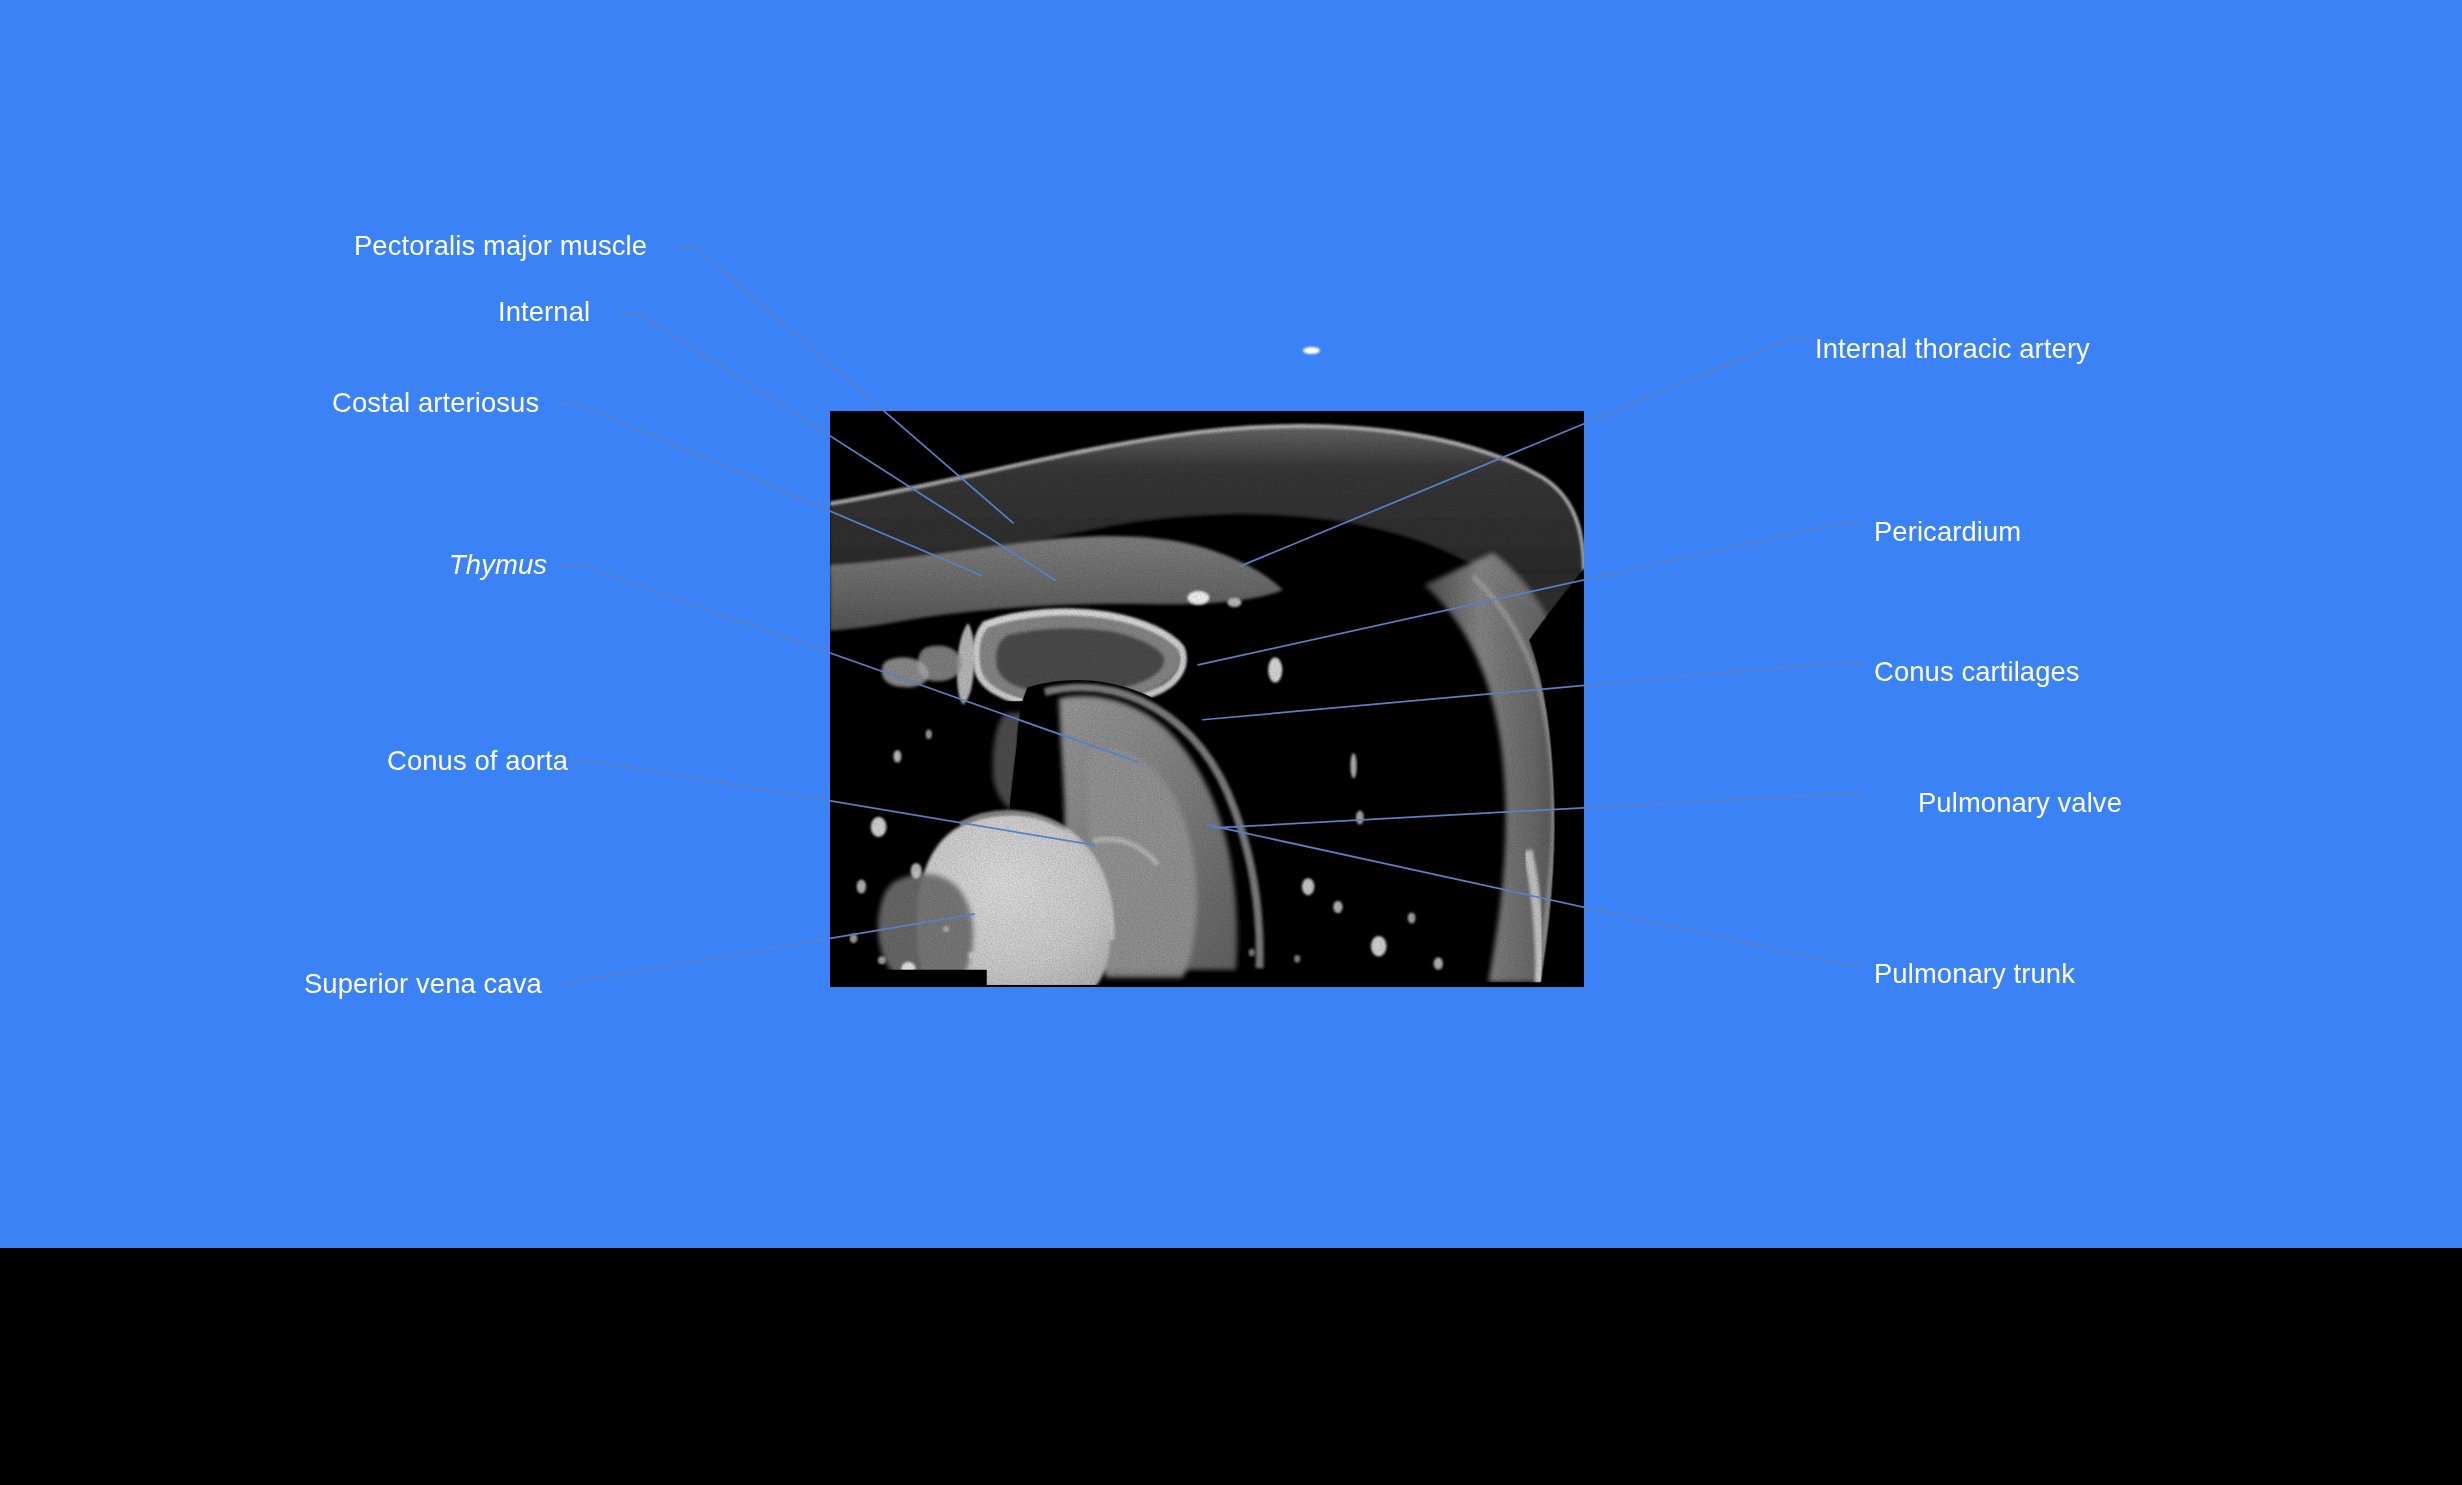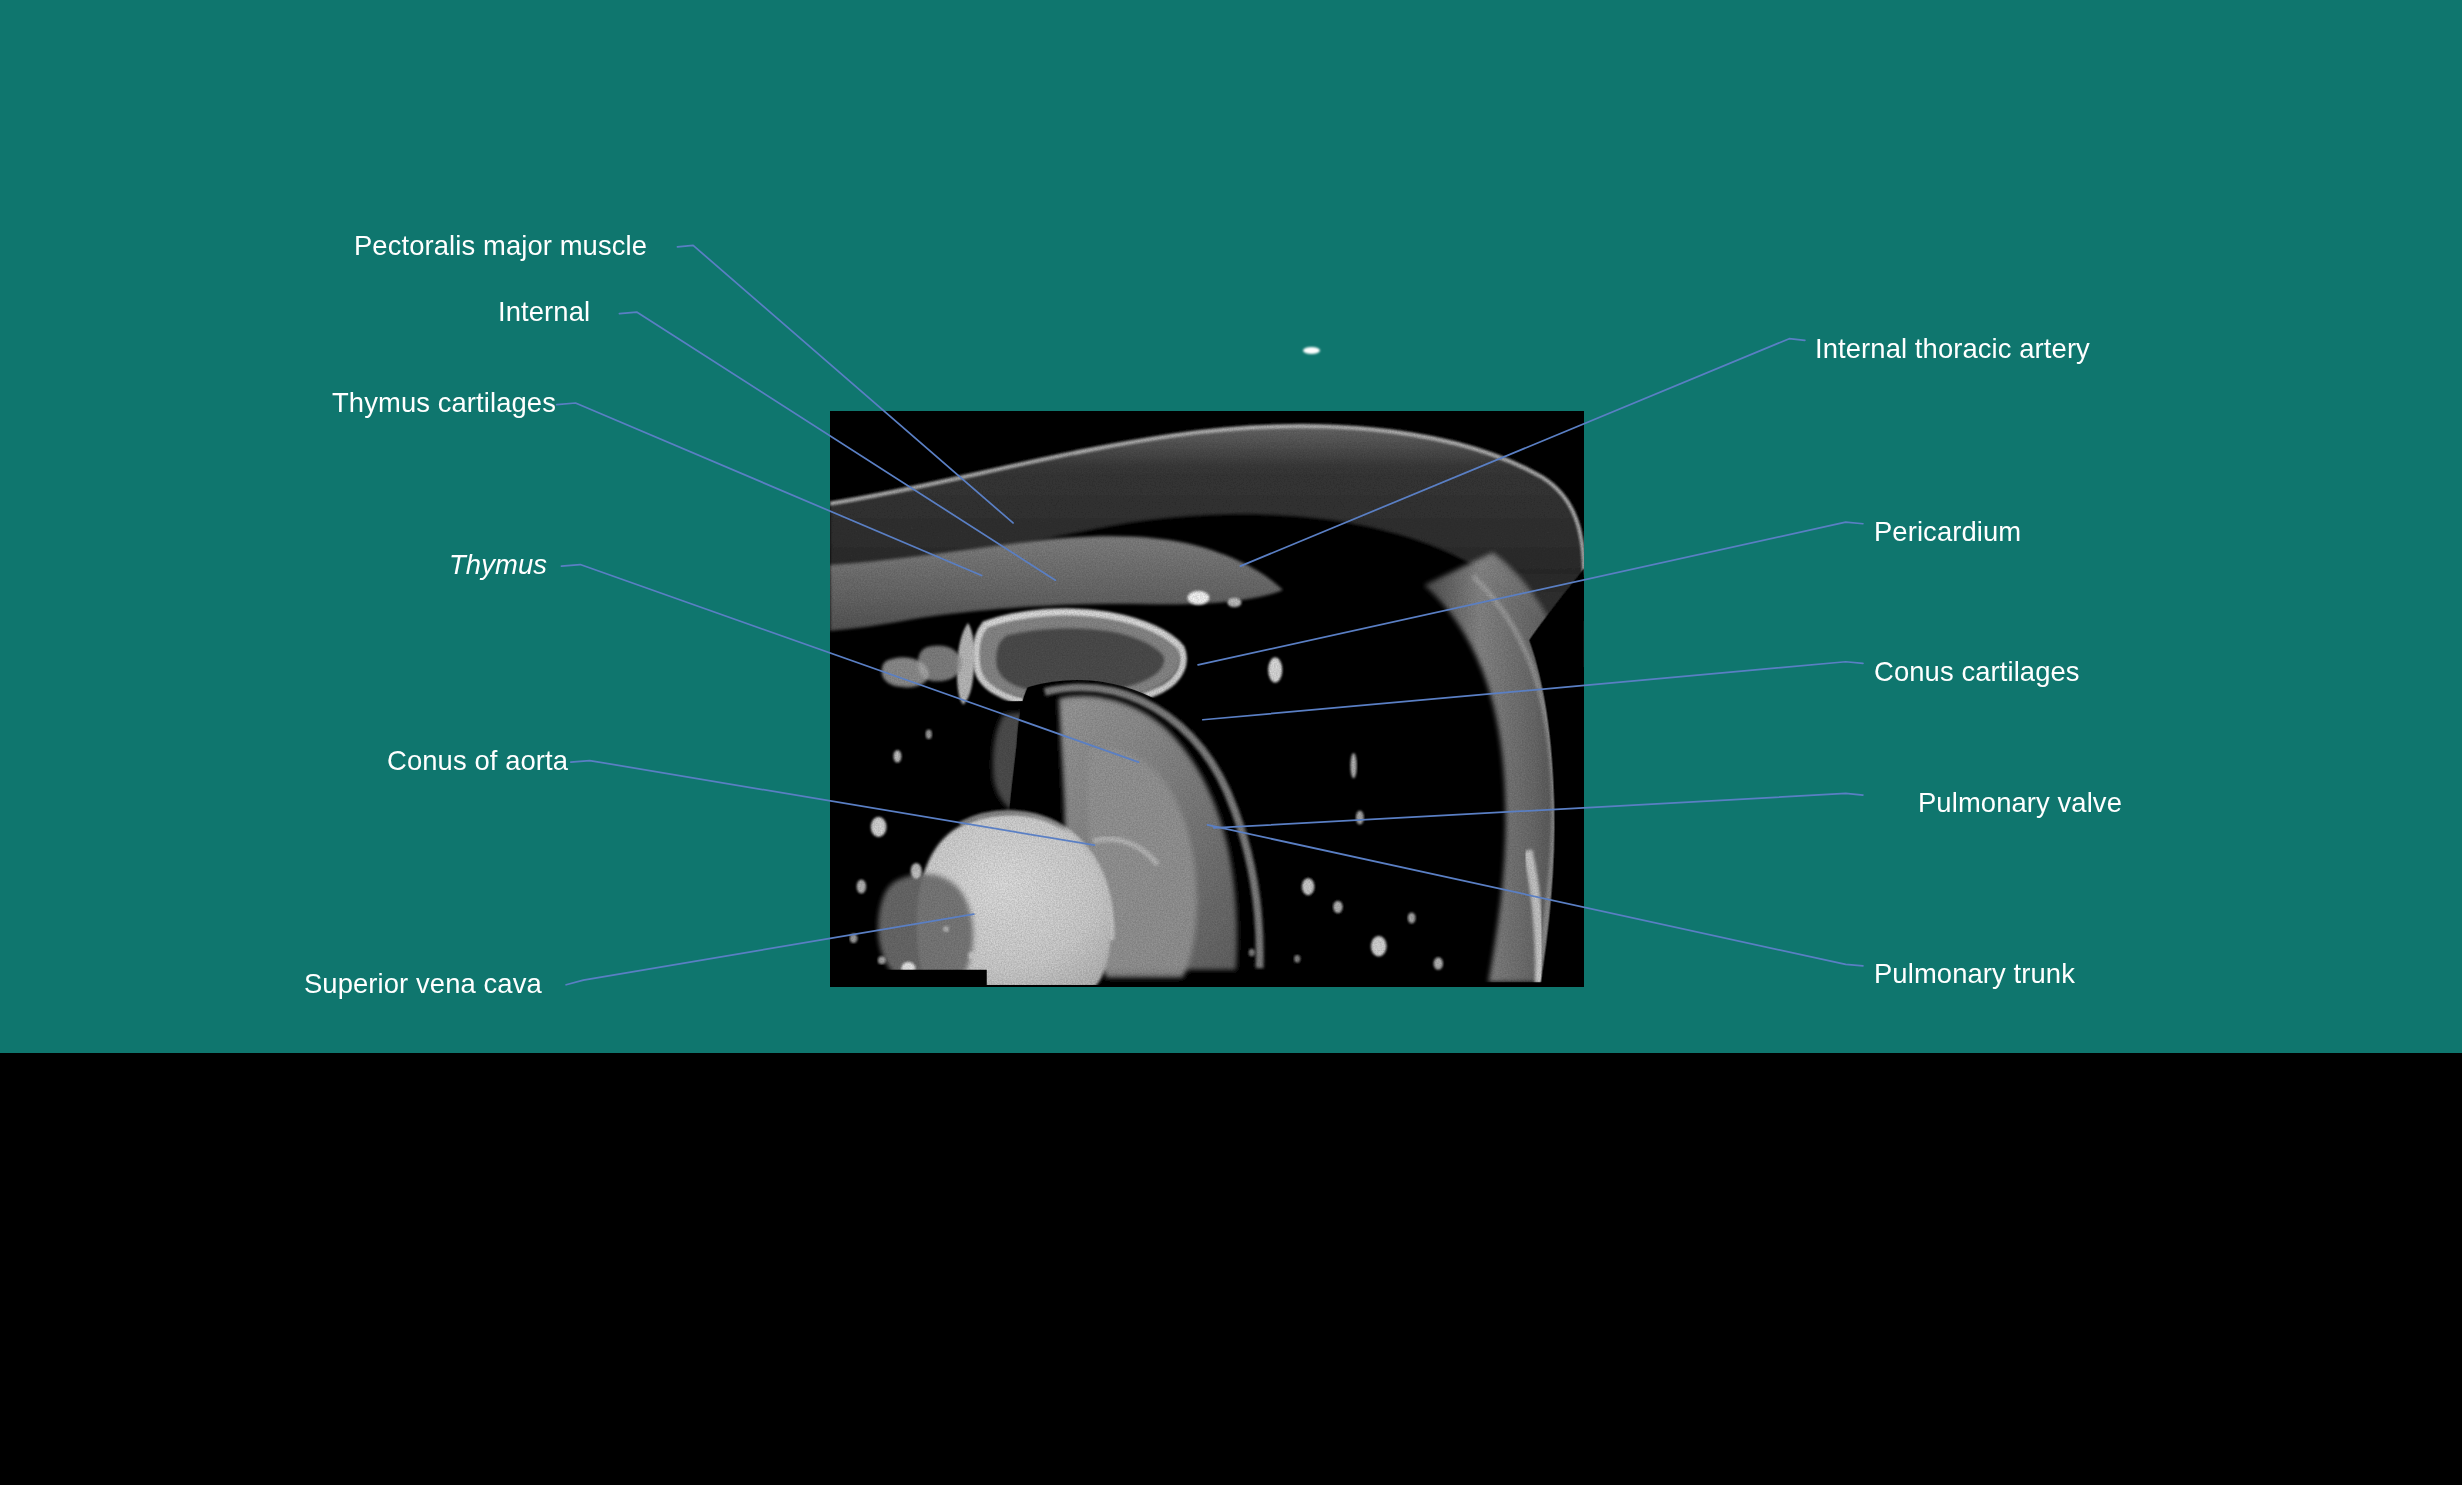--- a/index.html
+++ b/index.html
@@ -9,22 +9,22 @@
   }
   body {
     width: 2462px;
     height: 1485px;
     overflow: hidden;
     font-family: "Liberation Sans", sans-serif;
   }
   #stage {
     position: relative;
     width: 2462px;
-    height: 1053px;
-    background: #0f766e;
+    height: 1248px;
+    background: #3b82f6;
   }
   
   #ct-figure {
     position: absolute;
     left: 830px;
     top: 411px;
     width: 754px;
     height: 576px;
   }
   #ct-svg { display: block; width: 100%; height: 100%; }
@@ -250,21 +250,21 @@
 
   <div class="label left-side" style="left:354px; top:230px;">
     <span>Pectoralis major muscle</span>
   </div>
 
   <div class="label left-side" style="left:498px; top:296px;">
     <span>Internal</span>
   </div>
 
   <div class="label left-side" style="left:332px; top:387px;">
-    <span>Thymus cartilages</span>
+    <span>Costal arteriosus</span>
   </div>
 
   <div class="label left-side" style="left:449px; top:549px;font-style:italic;">
     <span>Thymus</span>
   </div>
 
   <div class="label left-side" style="left:387px; top:745px;">
     <span>Conus of aorta</span>
   </div>
 

